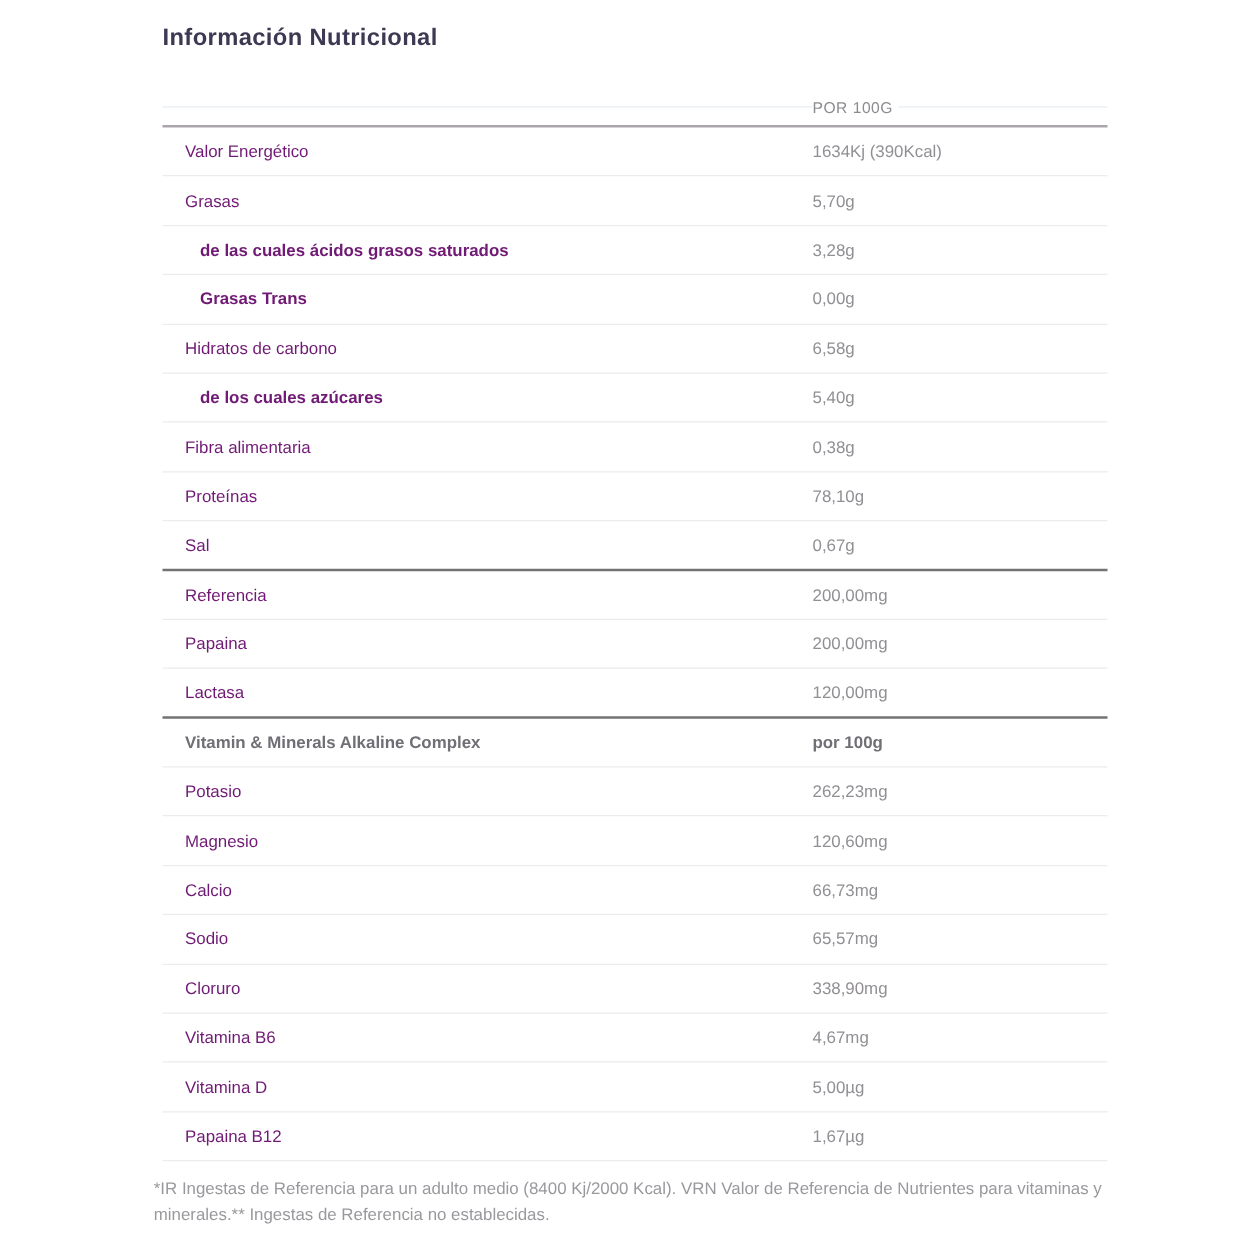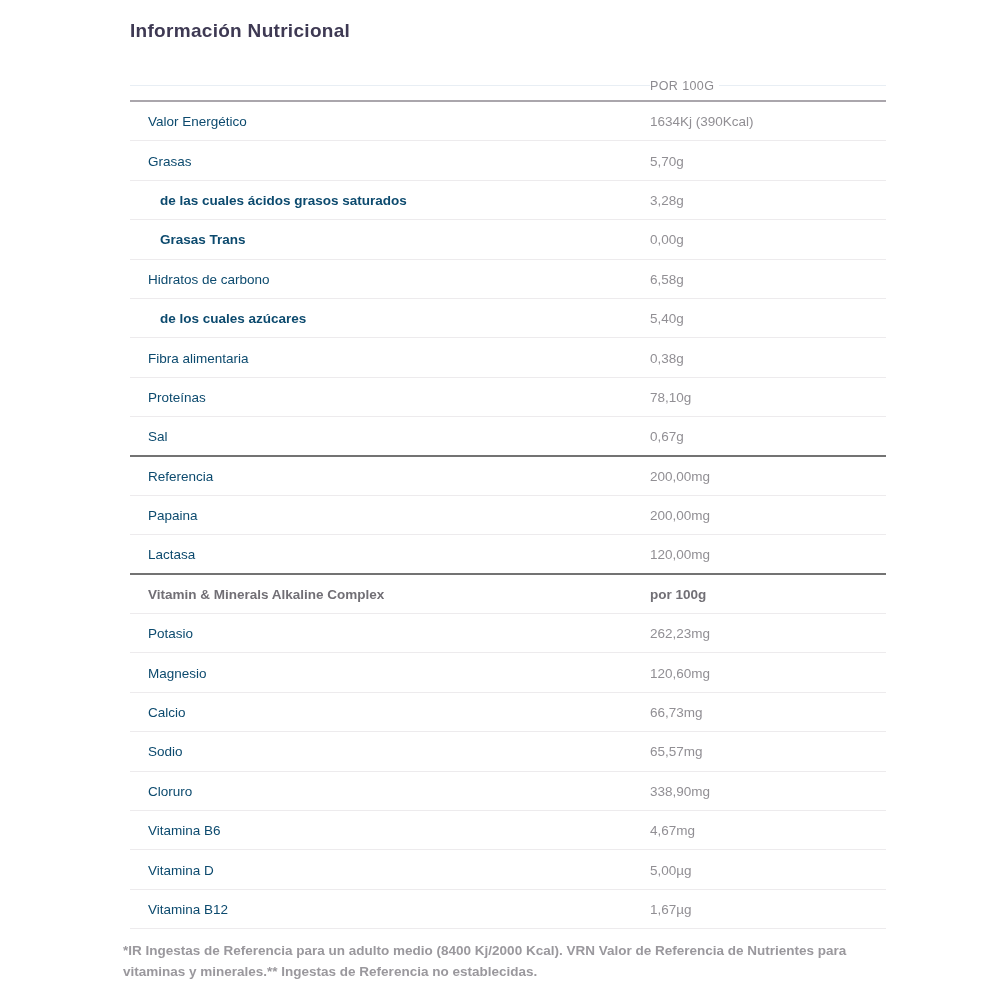--- a/index.html
+++ b/index.html
@@ -49,21 +49,21 @@
     height:39.4px;
     border-bottom:1px solid #edebed;
     box-sizing:border-box;
   }
   .row.heavy{border-bottom:2px solid #737373;}
   .cell-label{
     position:absolute;
     left:18px;top:50%;
     transform:translateY(-50%);
     font-size:13.5px;
-    color:#0c4a6e;
+    color:#701a75;
     white-space:nowrap;
   }
   .row.indent .cell-label{left:30px;font-weight:bold;}
   .cell-value{
     position:absolute;
     left:520px;top:50%;
     transform:translateY(-50%);
     font-size:13.5px;
     color:#918f94;
     white-space:nowrap;
@@ -73,21 +73,20 @@
     font-weight:700;
     color:#716f75;
   }
   .footnote{
     position:absolute;
     left:123px;top:940px;
     width:772px;
     font-size:13.5px;
     line-height:21px;
     color:#9a989d;
-    font-weight:bold;
   }
 </style>
 </head>
 <body>
 
 <div class="page">
 
   <div class="title">Información Nutricional</div>
 
   <div class="table">
@@ -169,21 +168,21 @@
         </div>
         <div class="row">
           <span class="cell-label">Vitamina B6</span>
           <span class="cell-value">4,67mg</span>
         </div>
         <div class="row">
           <span class="cell-label">Vitamina D</span>
           <span class="cell-value">5,00µg</span>
         </div>
         <div class="row">
-          <span class="cell-label">Vitamina B12</span>
+          <span class="cell-label">Papaina B12</span>
           <span class="cell-value">1,67µg</span>
         </div>
       </div>
   </div>
 
   <div class="footnote">*IR Ingestas de Referencia para un adulto medio (8400 Kj/2000 Kcal). VRN Valor de Referencia de Nutrientes para vitaminas y minerales.** Ingestas de Referencia no establecidas.</div>
 
 </div>
 
 </body></html>

